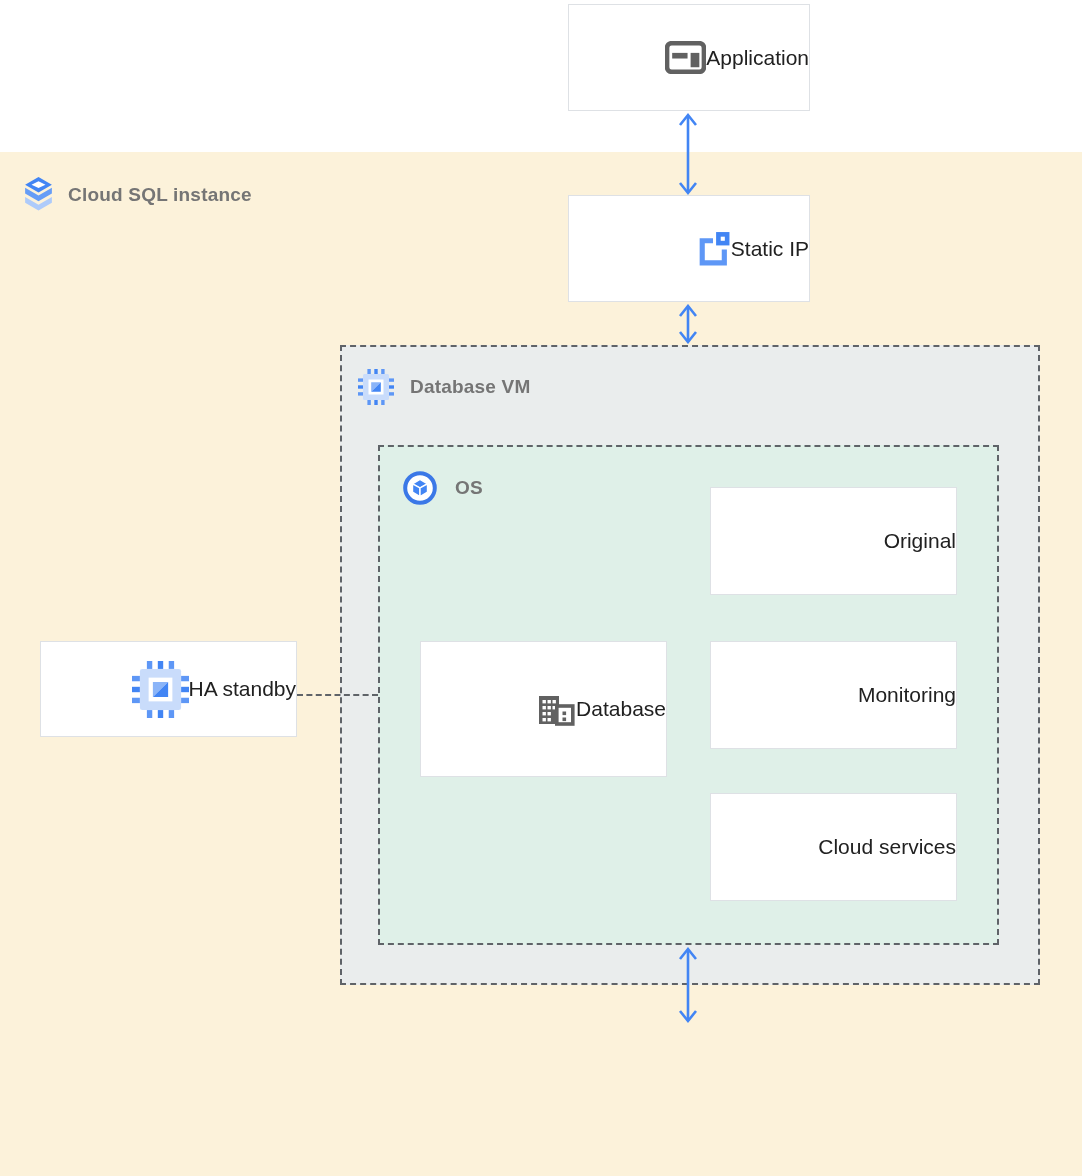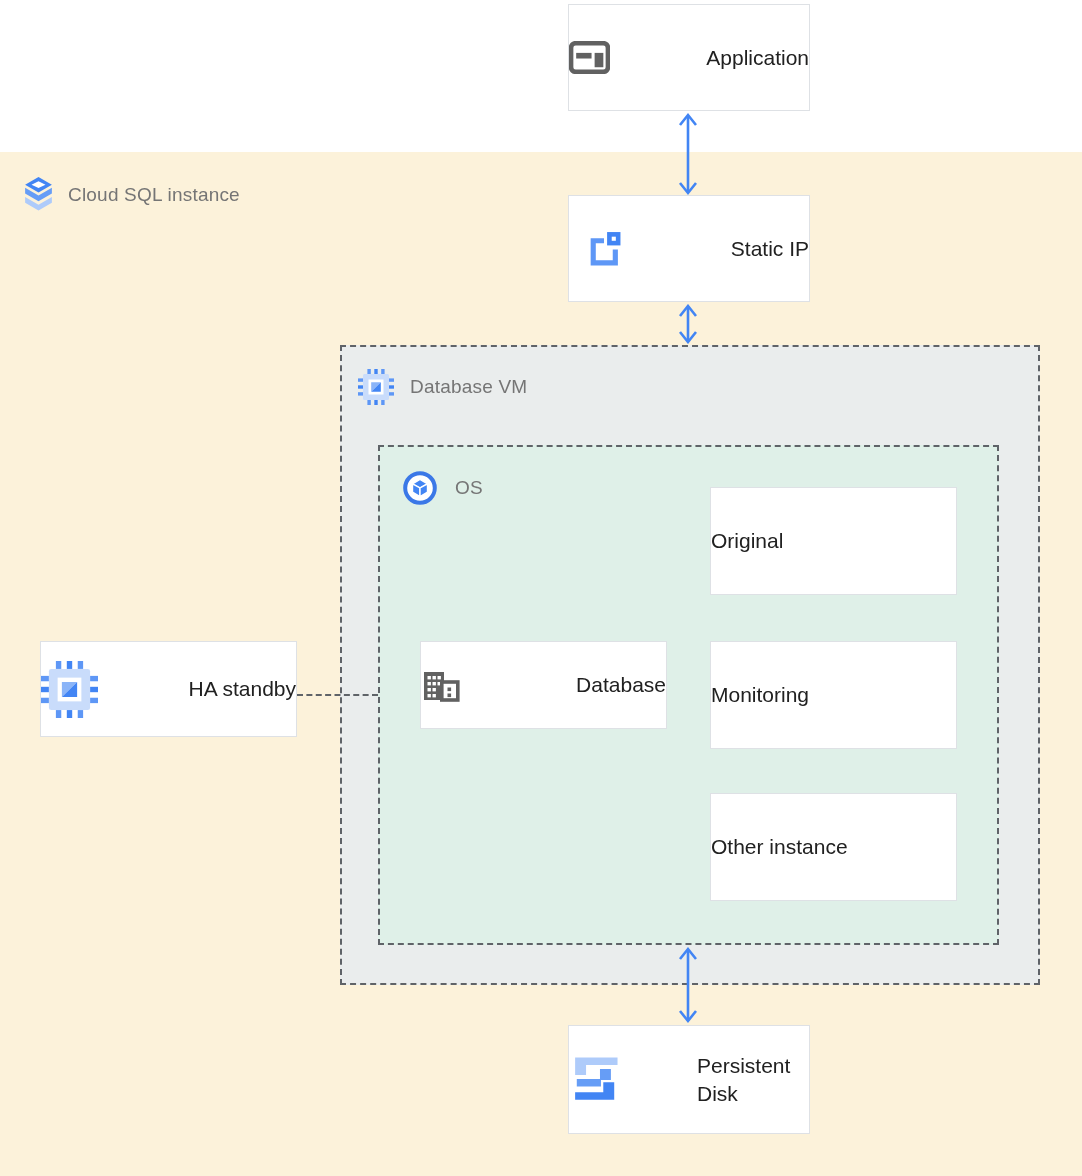--- a/index.html
+++ b/index.html
@@ -4,24 +4,24 @@
 <style>
   html,body{margin:0;padding:0;background:#fff;}
   .page{
     position:relative;width:1082px;height:1176px;background:#ffffff;overflow:hidden;
     font-family:"Liberation Sans","DejaVu Sans",sans-serif;
   }
   .zone-yellow{position:absolute;left:0;top:152px;width:1082px;height:1024px;background:#FCF2DA;}
   .zone-vm{position:absolute;left:340px;top:345px;width:700px;height:640px;background:#EAEDED;border:2px dashed #5F6368;box-sizing:border-box;}
   .zone-os{position:absolute;left:378px;top:445px;width:621px;height:500px;background:#DFF0E8;border:2px dashed #5F6368;box-sizing:border-box;}
   .zone-header{position:absolute;display:flex;align-items:center;gap:16px;}
-  .zone-label{font-size:19px;color:#757575;letter-spacing:0.2px;}
+  .zone-label{font-size:19px;color:#757575;letter-spacing:0.2px;font-weight:bold;}
   .node{
     position:absolute;background:#ffffff;border:1px solid #DEE1E5;box-sizing:border-box;
-    display:flex;align-items:center;justify-content:space-between;
+    display:flex;align-items:center;justify-content:flex-end;
   }
   .node-label{font-size:21px;color:#212121;}
   .arrow{position:absolute;}
   .connector-dashed{position:absolute;left:297px;top:694px;width:81px;height:0;border-top:2px dashed #5F6368;}
   .pd-label{width:112px;line-height:1.3;}
   svg{display:block;}
 </style>
 </head>
 <body>
 
@@ -100,21 +100,21 @@
         <rect x="26" y="6.5" width="4" height="4" fill="#ffffff"></rect>
       </svg>
     </span>
     <span class="node-label">Static IP</span>
   </div>
 
   <div class="node" style="left:710px;top:487px;width:247px;height:108px;">
     <span class="node-label">Original</span>
   </div>
 
-  <div class="node" style="left:420px;top:641px;width:247px;height:88px;">
+  <div class="node" style="left:420px;top:641px;width:247px;height:136px;">
     <span>
       <svg width="40" height="40" viewBox="0 0 40 40">
         <rect x="3" y="7" width="20" height="28" fill="#616161"></rect>
         <g fill="#ffffff">
           <rect x="6.5" y="11" width="3.4" height="3.4"></rect>
             <rect x="11.5" y="11" width="3.4" height="3.4"></rect>
             <rect x="16.5" y="11" width="3.4" height="3.4"></rect>
           <rect x="6.5" y="17" width="3.4" height="3.4"></rect>
             <rect x="11.5" y="17" width="3.4" height="3.4"></rect>
             <rect x="16.5" y="17" width="3.4" height="3.4"></rect>
@@ -129,21 +129,21 @@
       </svg>
     </span>
     <span class="node-label">Database</span>
   </div>
 
   <div class="node" style="left:710px;top:641px;width:247px;height:108px;">
     <span class="node-label">Monitoring</span>
   </div>
 
   <div class="node" style="left:710px;top:793px;width:247px;height:108px;">
-    <span class="node-label">Other instance</span>
+    <span class="node-label">Cloud services</span>
   </div>
 
   <div class="node" style="left:40px;top:641px;width:257px;height:96px;">
     <span>
       <svg width="57" height="57" viewBox="0 0 36 36">
         <rect x="9.4" y="0" width="3.4" height="5" fill="#5E97F6"></rect>
           <rect x="16.3" y="0" width="3.4" height="5" fill="#4285F4"></rect>
           <rect x="23.2" y="0" width="3.4" height="5" fill="#5E97F6"></rect>
         <rect x="9.4" y="31" width="3.4" height="5" fill="#5E97F6"></rect>
           <rect x="16.3" y="31" width="3.4" height="5" fill="#4285F4"></rect>
@@ -156,30 +156,20 @@
           <rect x="31" y="23.2" width="5" height="3.4" fill="#5E97F6"></rect>
         <rect x="5" y="5" width="26" height="26" rx="1.5" fill="#C9DCFB"></rect>
         <rect x="10.5" y="10.5" width="15" height="15" fill="#ffffff"></rect>
         <polygon points="13.2,13.2 22.8,13.2 13.2,22.8" fill="#8AB4F8"></polygon>
         <polygon points="22.8,13.2 22.8,22.8 13.2,22.8" fill="#4285F4"></polygon>
       </svg>
     </span>
     <span class="node-label">HA standby</span>
   </div>
 
-  <div class="node" style="left:568px;top:1025px;width:242px;height:109px;">
-    <span>
-      <svg width="53" height="53" viewBox="0 0 32 32">
-        <path d="M3,2 H30 V8 H11 V14 H3 Z" fill="#AECBFA" stroke="#ffffff" stroke-width="1.4"></path>
-        <path d="M18,9 H26 V21 H4 V15 H18 Z" fill="#669DF6" stroke="#ffffff" stroke-width="1.4"></path>
-        <path d="M20,17 H28 V29 H3 V23 H20 Z" fill="#4285F4" stroke="#ffffff" stroke-width="1.4"></path>
-      </svg>
-    </span>
-    <span class="node-label pd-label">Persistent Disk</span>
-  </div>
 
   <div class="arrow" style="left:674px;top:112px;">
     <svg width="28" height="84" viewBox="0 0 28 84">
       <line x1="14" y1="4" x2="14" y2="80" stroke="#4285F4" stroke-width="2.6"></line>
       <polyline points="6,13 14,3 22,13" fill="none" stroke="#4285F4" stroke-width="2.6"></polyline>
       <polyline points="6,71 14,81 22,71" fill="none" stroke="#4285F4" stroke-width="2.6"></polyline>
     </svg>
   </div>
 
   <div class="arrow" style="left:674px;top:304px;">

